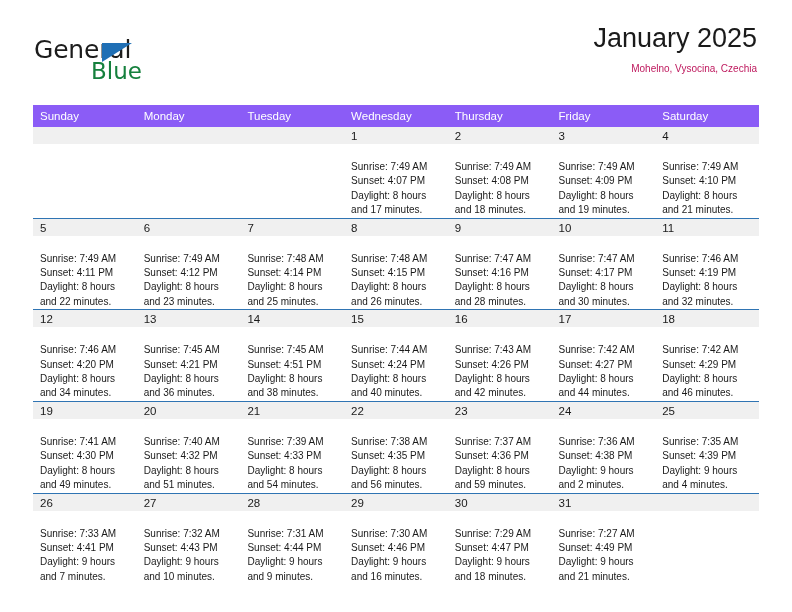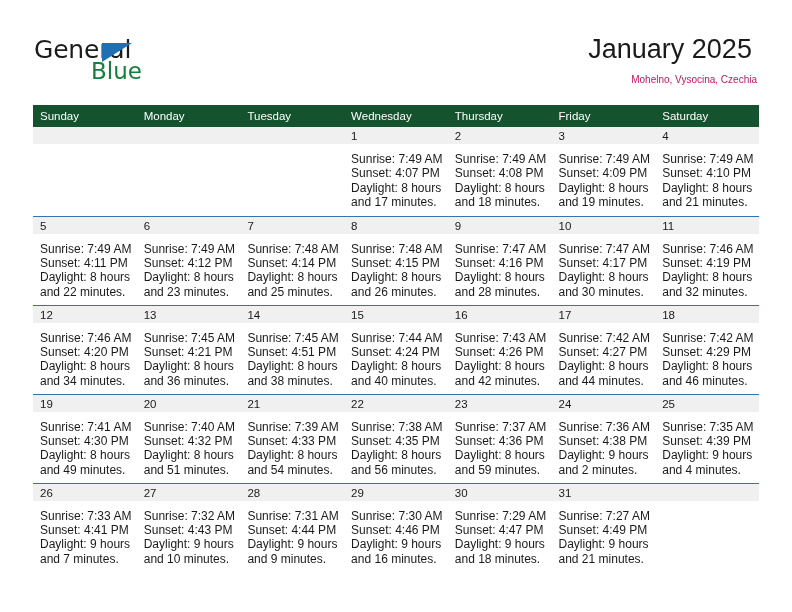--- a/index.html
+++ b/index.html
@@ -61,22 +61,22 @@
     top: 21px;
     font-size: 23px;
     color: #15803d;
     font-family: "DejaVu Sans", sans-serif;
     line-height: 24px;
   }
 
   .title-block {
     position: absolute;
     right: 35px;
-    top: 33px;
-    text-align: center;
+    top: 22px;
+    text-align: right;
   }
   .cal-title {
     font-size: 27px;
     color: #1a1a1a;
     line-height: 32px;
     white-space: nowrap;
   }
   .cal-subtitle {
     font-size: 10px;
     color: #be185d;
@@ -92,21 +92,21 @@
     left: 33px;
     top: 105px;
     width: 726px;
   }
   table.cal-table {
     width: 726px;
     border-collapse: collapse;
     table-layout: fixed;
   }
   table.cal-table th {
-    background: #14532d;
+    background: #8b5cf6;
     color: #ffffff;
     font-size: 11.5px;
     font-weight: normal;
     text-align: left;
     padding: 5px 0 5px 7px;
     height: 19px;
     box-sizing: border-box;
   }
   table.cal-table td {
     vertical-align: top;
@@ -126,22 +126,22 @@
   .date-band {
     background: #f0f0f0;
     height: 17px;
     padding: 2px 0 0 7px;
     box-sizing: border-box;
     font-size: 11.5px;
     color: #1a1a1a;
     line-height: 15px;
   }
   .cell-body {
-    padding: 8px 6px 0 7px;
-    font-size: 12px;
+    padding: 16px 6px 0 7px;
+    font-size: 10px;
     line-height: 14.4px;
     color: #1a1a1a;
   }
   .cell-body div {
     white-space: nowrap;
   }
   .empty .date-band {
     background: #f0f0f0;
   }
 </style>

